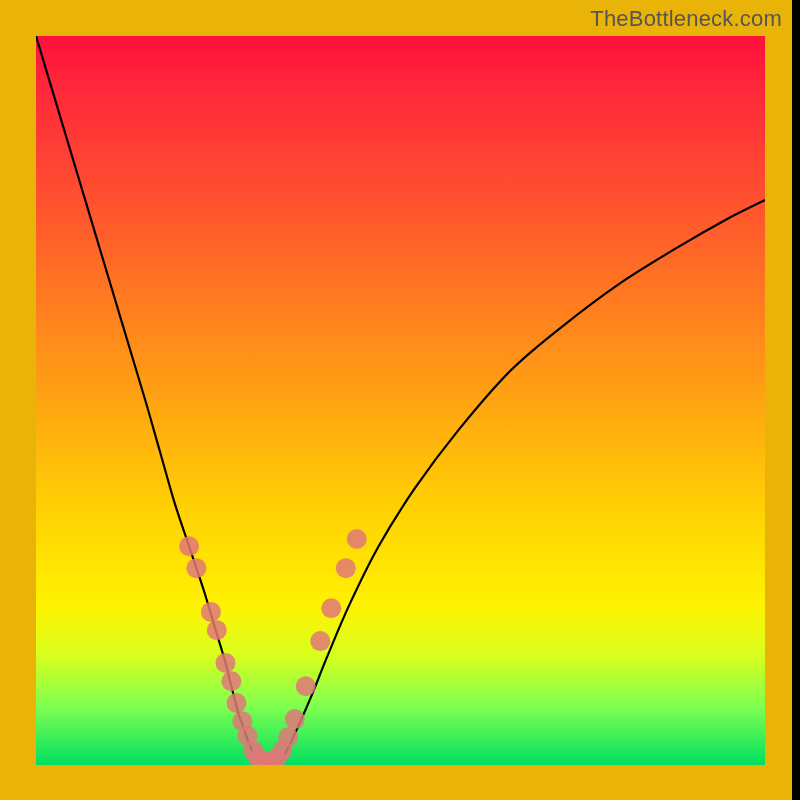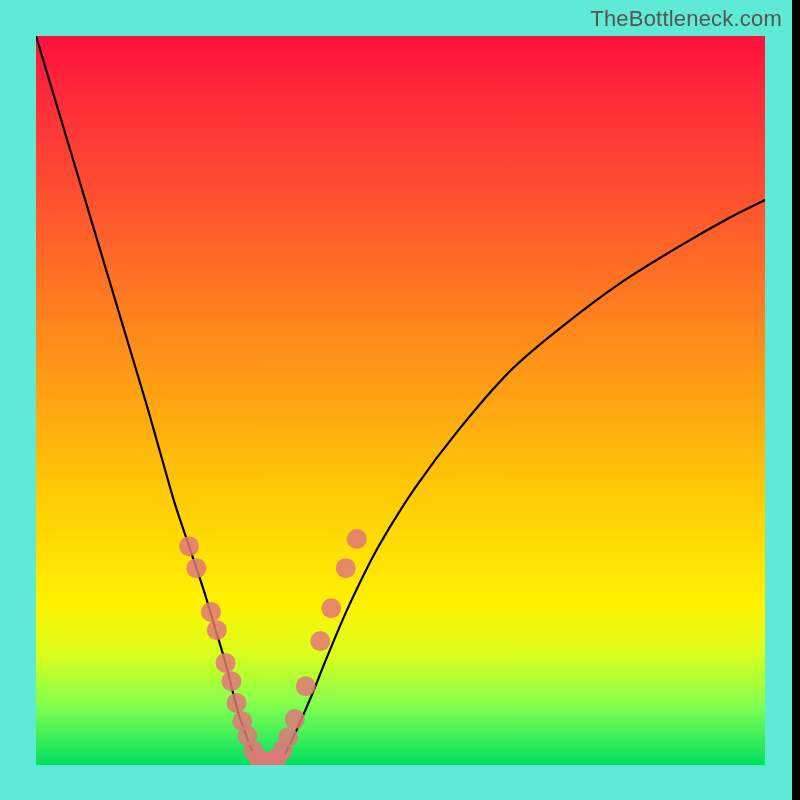--- a/index.html
+++ b/index.html
@@ -8,21 +8,21 @@
     width: 800px;
     height: 800px;
     overflow: hidden;
     background: #000;
     font-family: Arial, Helvetica, sans-serif;
   }
   .frame {
     position: relative;
     width: 792px;
     height: 800px;
-    background: #5eead4;
+    background: #eab308;
   }
   .plot-area {
     position: absolute;
     left: 35.5px;
     top: 35.5px;
     width: 729px;
     height: 729px;
     
     background: linear-gradient(
       to bottom,

